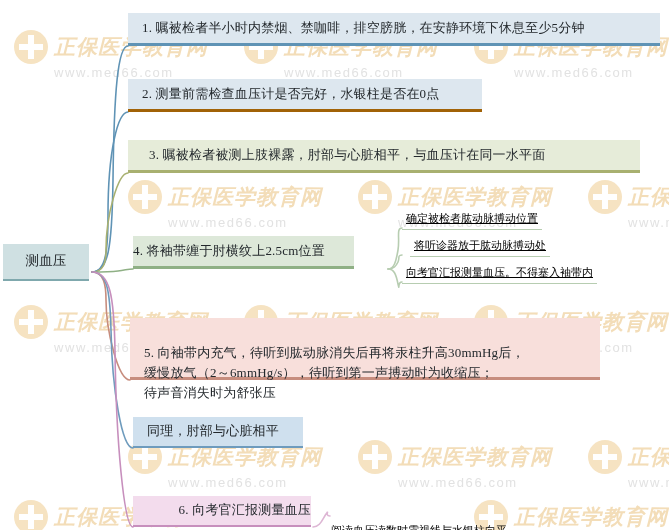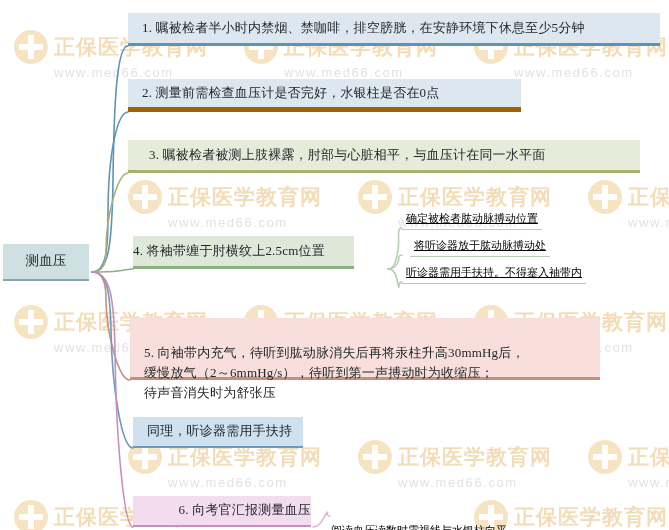--- a/index.html
+++ b/index.html
@@ -55,20 +55,21 @@
   .wm-logo::after {
     left: 5px; top: 14px;
     width: 24px; height: 6px;
   }
   .wm-text {
     font-size: 21px;
     font-weight: bold;
     color: #f3ddb8;
     letter-spacing: 1px;
     font-family: "Liberation Sans", "DejaVu Sans", sans-serif;
+    font-style: italic;
   }
   .wm-url {
     font-size: 13px;
     color: #e2e2e2;
     letter-spacing: 1.6px;
     margin-left: 40px;
     margin-top: 1px;
     font-family: "Liberation Sans", "DejaVu Sans", sans-serif;
   }
 
@@ -110,23 +111,23 @@
   }
   .n1 {
     left: 128px; top: 13px;
     width: 532px; height: 33px;
     background: #dde7ef;
     border-bottom: 3px solid #5f93b5;
     padding-left: 14px;
   }
   .n2 {
     left: 128px; top: 79px;
-    width: 393px; height: 33px;
+    width: 354px; height: 33px;
     background: #dde7ef;
-    border-bottom: 5px solid #a16207;
+    border-bottom: 3px solid #a16207;
     padding-left: 14px;
   }
   .n3 {
     left: 128px; top: 140px;
     width: 512px; height: 33px;
     background: #e6ecd9;
     border-bottom: 3px solid #a8b070;
     padding-left: 21px;
   }
   .n4 {
@@ -328,23 +329,23 @@
   <span class="node-text">4. 将袖带缠于肘横纹上2.5cm位置</span>
 </div>
 
 <div class="node n5">
   <span class="node-text">5. 向袖带内充气，待听到肱动脉消失后再将汞柱升高30mmHg后，
 缓慢放气（2～6mmHg/s），待听到第一声搏动时为收缩压；
 待声音消失时为舒张压</span>
 </div>
 
 <div class="node n6">
-  <span class="node-text">同理，听诊器需用手扶持</span>
+  <span class="node-text">同理，肘部与心脏相平</span>
 </div>
 
 <div class="node n7">
   <span class="node-text">6. 向考官汇报测量血压</span>
 </div>
 
 <div class="leaf leaf-green l1">确定被检者肱动脉搏动位置</div>
 <div class="leaf leaf-green l2">将听诊器放于肱动脉搏动处</div>
-<div class="leaf leaf-green l3">听诊器需用手扶持。不得塞入袖带内</div>
+<div class="leaf leaf-green l3">向考官汇报测量血压。不得塞入袖带内</div>
 <div class="leaf leaf-pink  l4">阅读血压读数时需视线与水银柱向平</div>
 
 </body></html>

